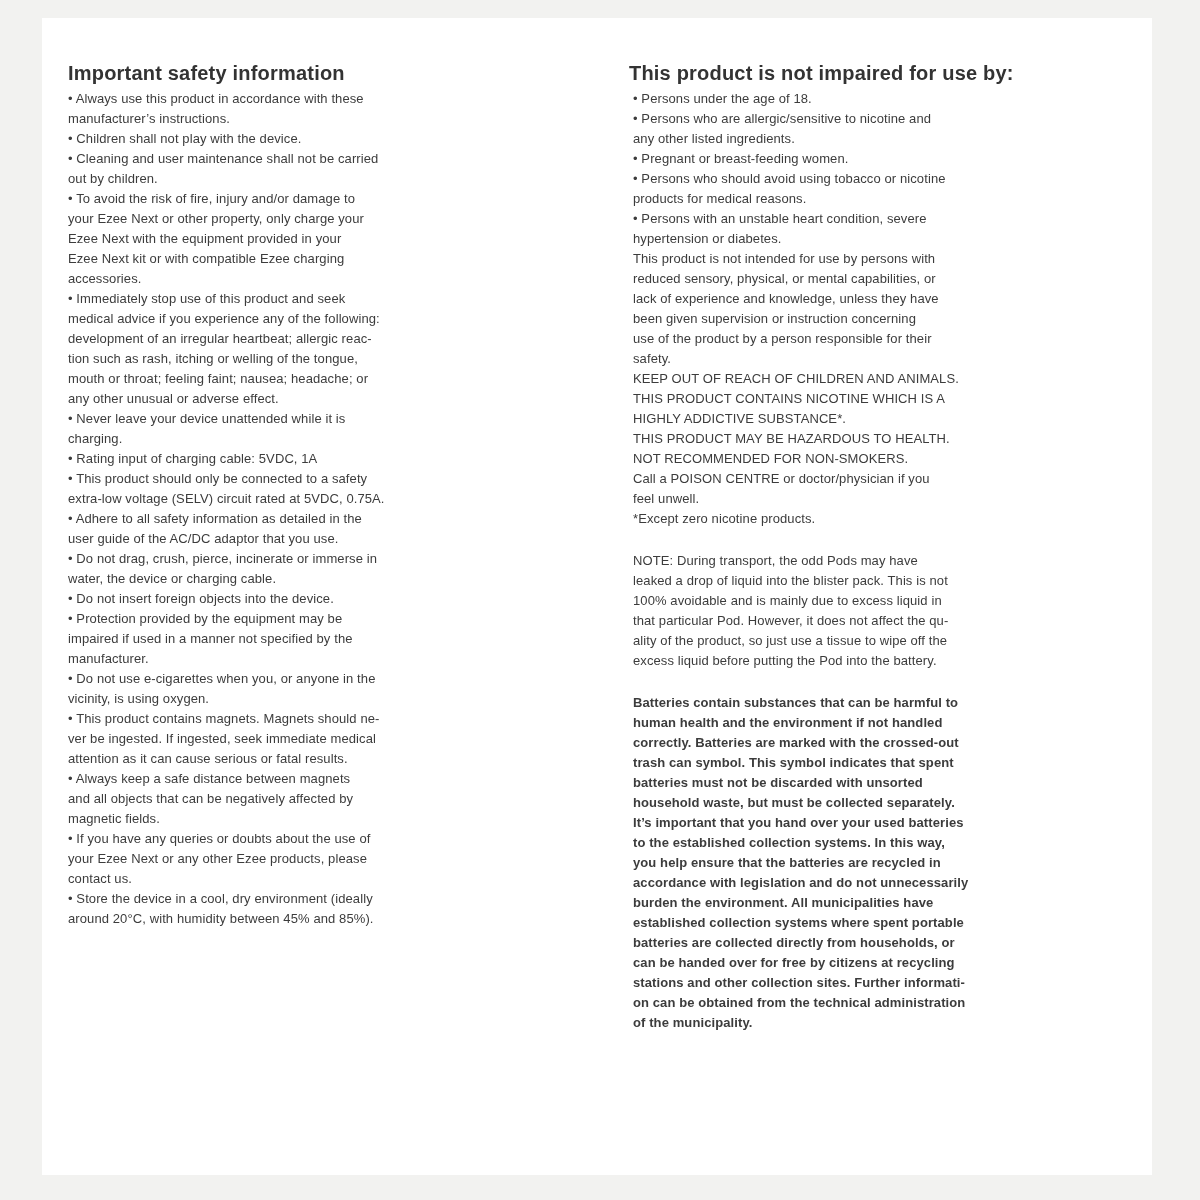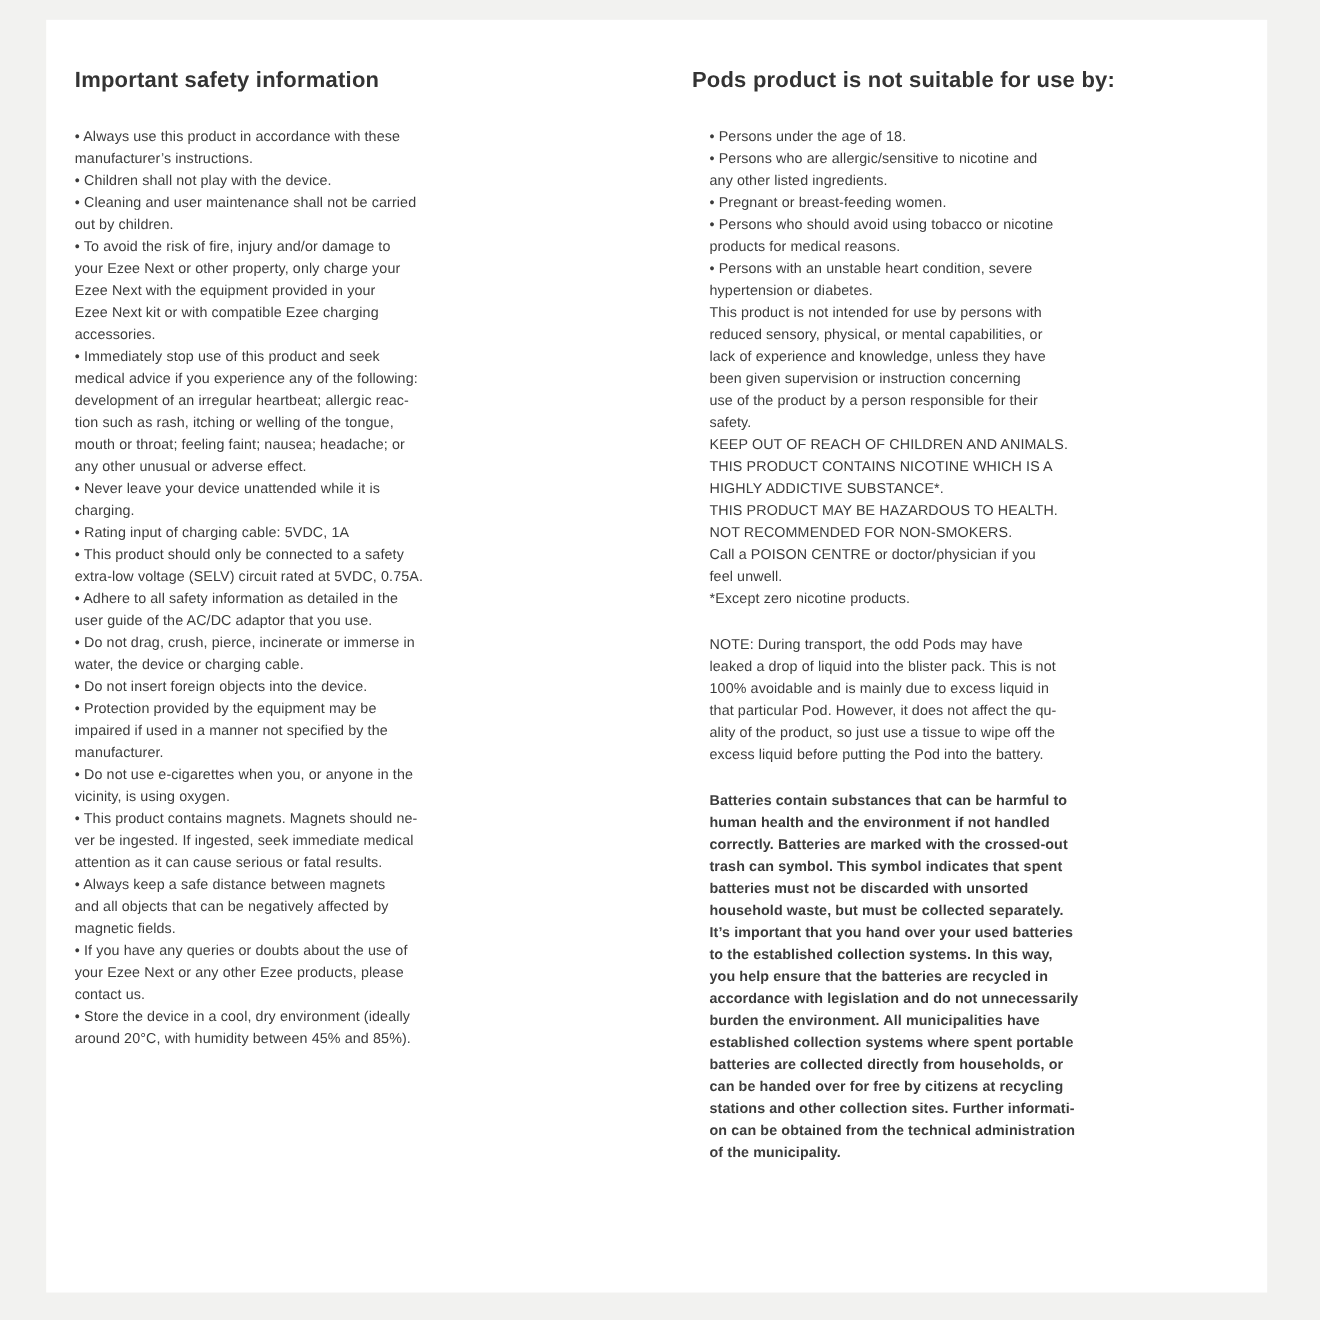--- a/index.html
+++ b/index.html
@@ -29,30 +29,30 @@
   .col {
     width: 515px;
     color: #3c3c3c;
   }
   .heading {
     font-size: 20px;
     line-height: 22px;
     font-weight: 700;
     letter-spacing: 0.2px;
     color: #333333;
-    margin: 0 0 30px 0;
+    margin: 0 0 5px 0;
   }
   .body-text {
     font-size: 13px;
     line-height: 20px;
     letter-spacing: 0.1px;
     white-space: pre-line;
   }
   .section {
-    margin: 0 0 22px 16px;
+    margin: 0 0 22px 4px;
   }
   .section:last-child {
     margin-bottom: 0;
     font-weight: bold;
   }
 </style>
 </head>
 <body>
 
 <div class="sheet">
@@ -98,21 +98,21 @@
 and all objects that can be negatively affected by
 magnetic fields.
 • If you have any queries or doubts about the use of
 your Ezee Next or any other Ezee products, please
 contact us.
 • Store the device in a cool, dry environment (ideally
 around 20°C, with humidity between 45% and 85%).</div>
     </div>
 
     <div class="col">
-      <h2 class="heading">Pods product is not suitable for use by:</h2>
+      <h2 class="heading">This product is not impaired for use by:</h2>
       <div class="body-text section">• Persons under the age of 18.
 • Persons who are allergic/sensitive to nicotine and
 any other listed ingredients.
 • Pregnant or breast-feeding women.
 • Persons who should avoid using tobacco or nicotine
 products for medical reasons.
 • Persons with an unstable heart condition, severe
 hypertension or diabetes.
 This product is not intended for use by persons with
 reduced sensory, physical, or mental capabilities, or

